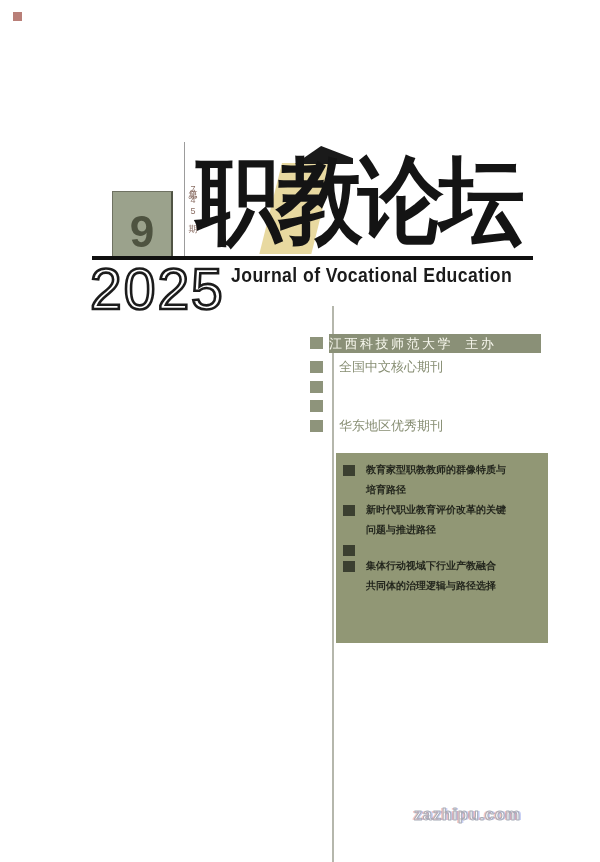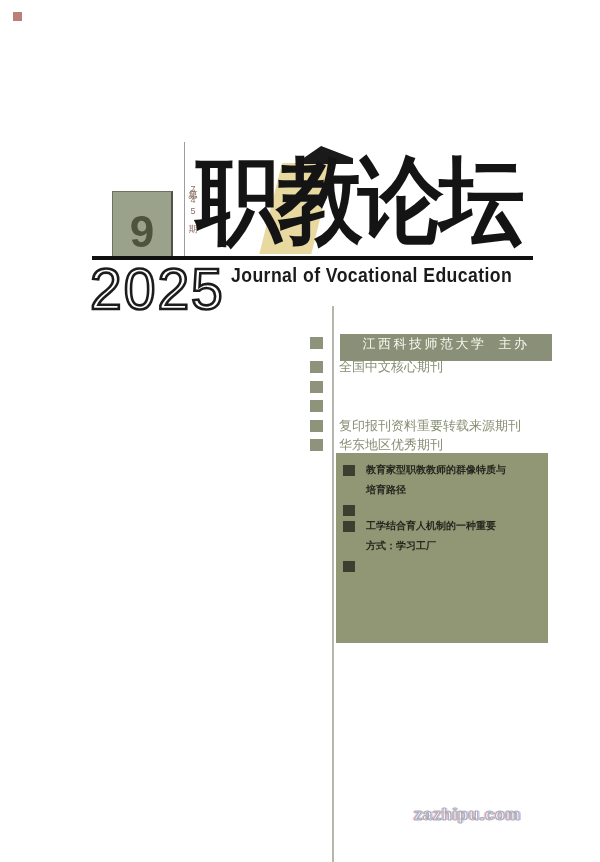--- a/index.html
+++ b/index.html
@@ -45,22 +45,22 @@
     left:231px;top:263px;font-size:21px;font-weight:700;color:#1b1b1b;white-space:nowrap;
     transform:scaleX(.84);transform-origin:left top;letter-spacing:.5px;
   }
 
   
   .divider-vertical{left:332px;top:306px;width:2px;height:556px;background:#b5b7ac;}
   .bullet{width:13px;height:12px;background:#8e947b;flex:0 0 auto;}
   .sponsor-row{left:310px;top:334px;display:flex;align-items:flex-start;}
   .sponsor-row .bullet{margin-top:3px;}
   .sponsor-band{
-    margin-left:17px;width:212px;height:27px;line-height:19px;background:#8a9077;
-    color:#f8f8ee;font-size:13px;letter-spacing:2.5px;text-align:center;white-space:pre;
+    margin-left:6px;width:212px;height:19px;line-height:19px;background:#8a9077;
+    color:#f8f8ee;font-size:13px;letter-spacing:2.5px;text-align:left;white-space:pre;
   }
   .honors{left:310px;top:358px;}
   .honor-row{display:flex;align-items:flex-start;height:19.6px;}
   .honor-row .bullet{margin-top:3px;}
   .honor-row span.txt{margin-left:16px;font-size:13px;color:#878e73;white-space:pre;line-height:18px;}
 
   
   .panel{left:336px;top:453px;width:212px;height:190px;background:#919775;box-sizing:border-box;padding:7px 0 0 7px;}
   .article-item{display:flex;align-items:flex-start;}
   .article-item .pbullet{width:12px;height:11px;background:#3b3f30;flex:0 0 auto;margin:5px 11px 0 0;}
@@ -107,42 +107,40 @@
       <span class="txt">全国中文核心期刊</span>
     </div>
     <div class="honor-row">
       <span class="bullet"></span>
     </div>
     <div class="honor-row">
       <span class="bullet"></span>
     </div>
     <div class="honor-row">
       <span class="bullet"></span>
-      <span class="txt">复印报刊资料重要转载来源期刊</span>
-    </div>
-    <div class="honor-row">
-      <span class="bullet"></span>
       <span class="txt">华东地区优秀期刊</span>
     </div>
   </div>
 
   <div class="abs panel">
     <div class="article-item">
       <span class="pbullet"></span>
       <span class="txt">教育家型职教教师的群像特质与
 培育路径</span>
     </div>
     <div class="article-item">
       <span class="pbullet"></span>
+      <span class="txt">新时代职业教育评价改革的关键
+问题与推进路径</span>
     </div>
     <div class="article-item">
       <span class="pbullet"></span>
-      <span class="txt">工学结合育人机制的一种重要
-方式：学习工厂</span>
     </div>
     <div class="article-item">
       <span class="pbullet"></span>
+      <span class="txt">集体行动视域下行业产教融合
+共同体的治理逻辑与路径选择</span>
     </div>
   </div>
 
   <div class="abs watermark">zazhipu.com</div>
 
 </div>
 
 </body></html>

